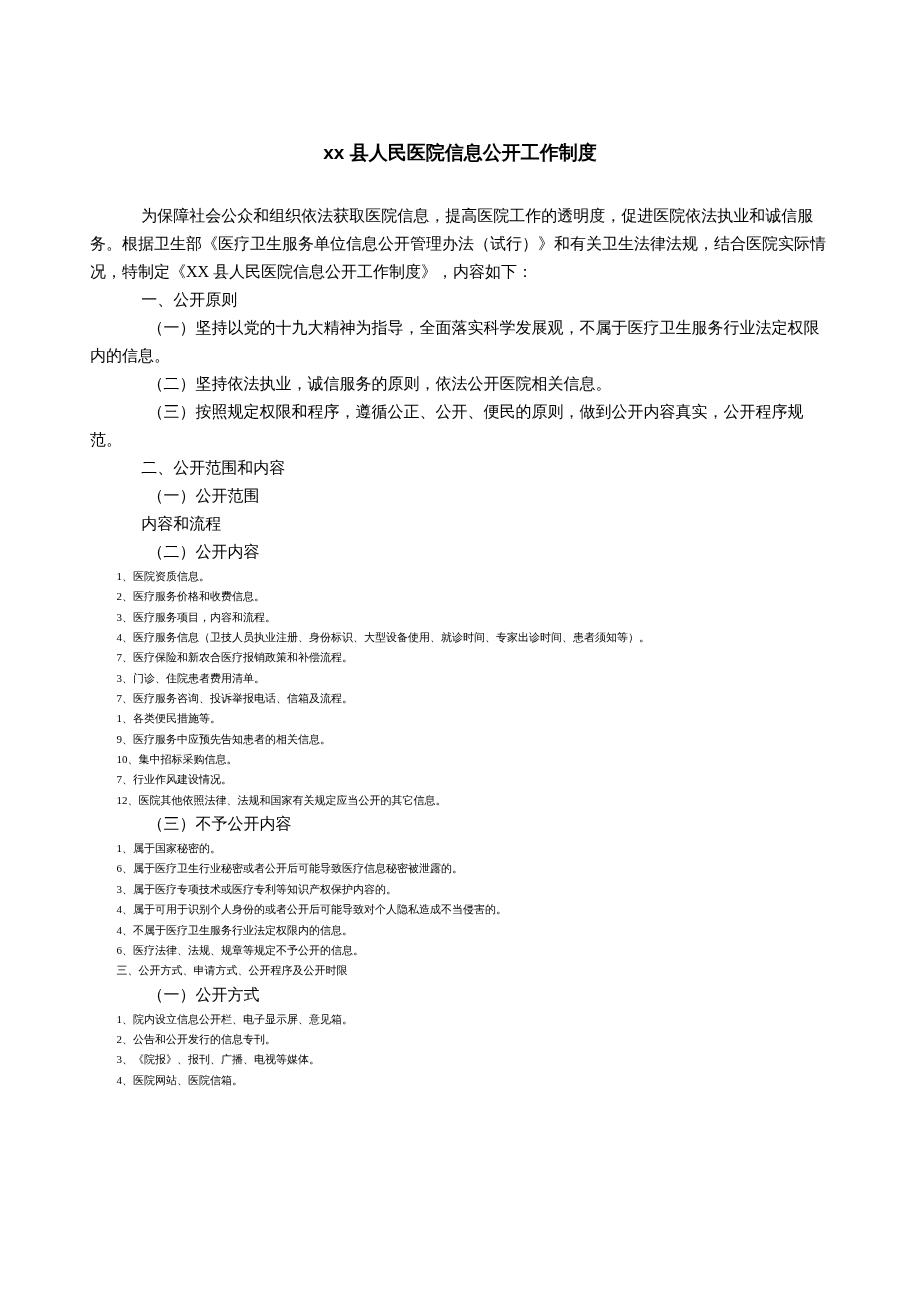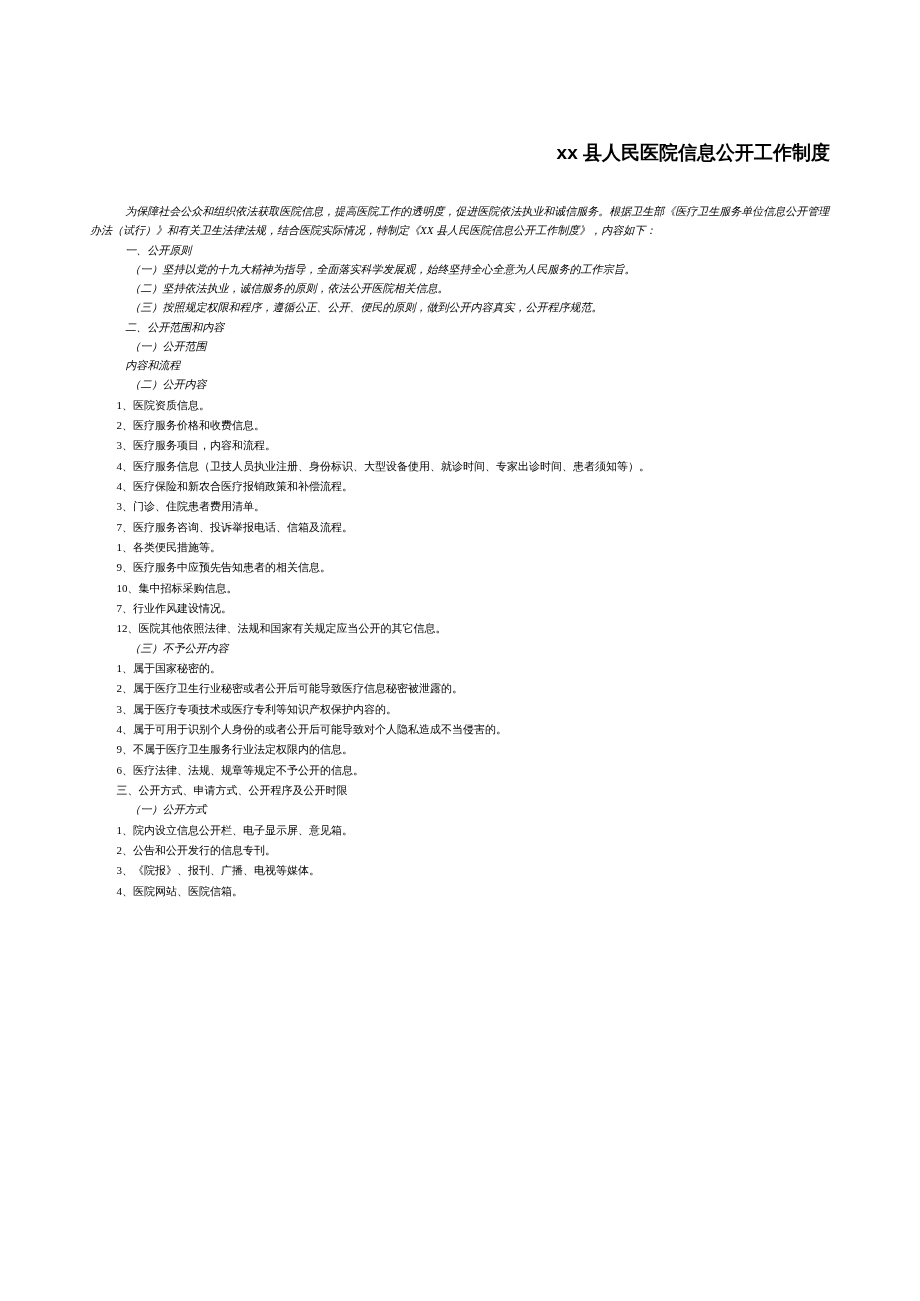--- a/index.html
+++ b/index.html
@@ -5,75 +5,74 @@
     * { margin: 0; padding: 0; box-sizing: border-box; }
     body {
       width: 920px;
       min-height: 1301px;
       background: #ffffff;
       font-family: "SimSun", "宋体", serif;
       color: #000000;
       padding: 140px 90px 60px 90px;
     }
     .title {
-      text-align: right;
+      text-align: center;
       font-size: 19px;
       font-weight: bold;
       margin-bottom: 36px;
       font-family: "SimHei", "黑体", sans-serif;
     }
     .para {
-      font-size: 11px;
+      font-size: 16px;
       line-height: 1.75;
       text-indent: 3.2em;
-      font-style: italic;
     }
     .item {
       font-size: 11px;
       line-height: 1.85;
       text-indent: 2.4em;
     }
     .noindent-wrap {
       text-indent: 0;
     }
   </style>
 </head>
 <body>
 
 <div class="title">xx 县人民医院信息公开工作制度</div>
 
 <div class="para noindent-wrap" style="text-indent:3.2em">为保障社会公众和组织依法获取医院信息，提高医院工作的透明度，促进医院依法执业和诚信服务。根据卫生部《医疗卫生服务单位信息公开管理办法（试行）》和有关卫生法律法规，结合医院实际情况，特制定《XX 县人民医院信息公开工作制度》，内容如下：</div>
 
 <div class="para">一、公开原则</div>
-<div class="para noindent-wrap" style="text-indent:3.6em">（一）坚持以党的十九大精神为指导，全面落实科学发展观，始终坚持全心全意为人民服务的工作宗旨。</div>
+<div class="para noindent-wrap" style="text-indent:3.6em">（一）坚持以党的十九大精神为指导，全面落实科学发展观，不属于医疗卫生服务行业法定权限内的信息。</div>
 <div class="para" style="text-indent:3.6em">（二）坚持依法执业，诚信服务的原则，依法公开医院相关信息。</div>
 <div class="para noindent-wrap" style="text-indent:3.6em">（三）按照规定权限和程序，遵循公正、公开、便民的原则，做到公开内容真实，公开程序规范。</div>
 
 <div class="para">二、公开范围和内容</div>
 <div class="para" style="text-indent:3.6em">（一）公开范围</div>
 <div class="para">内容和流程</div>
 <div class="para" style="text-indent:3.6em">（二）公开内容</div>
 <div class="item">1、医院资质信息。</div>
 <div class="item">2、医疗服务价格和收费信息。</div>
 <div class="item">3、医疗服务项目，内容和流程。</div>
 <div class="item noindent-wrap" style="text-indent:2.4em">4、医疗服务信息（卫技人员执业注册、身份标识、大型设备使用、就诊时间、专家出诊时间、患者须知等）。</div>
-<div class="item">4、医疗保险和新农合医疗报销政策和补偿流程。</div>
+<div class="item">7、医疗保险和新农合医疗报销政策和补偿流程。</div>
 <div class="item">3、门诊、住院患者费用清单。</div>
 <div class="item">7、医疗服务咨询、投诉举报电话、信箱及流程。</div>
 <div class="item">1、各类便民措施等。</div>
 <div class="item">9、医疗服务中应预先告知患者的相关信息。</div>
 <div class="item">10、集中招标采购信息。</div>
 <div class="item">7、行业作风建设情况。</div>
 <div class="item">12、医院其他依照法律、法规和国家有关规定应当公开的其它信息。</div>
 <div class="para" style="text-indent:3.6em">（三）不予公开内容</div>
 <div class="item">1、属于国家秘密的。</div>
-<div class="item">2、属于医疗卫生行业秘密或者公开后可能导致医疗信息秘密被泄露的。</div>
+<div class="item">6、属于医疗卫生行业秘密或者公开后可能导致医疗信息秘密被泄露的。</div>
 <div class="item">3、属于医疗专项技术或医疗专利等知识产权保护内容的。</div>
 <div class="item">4、属于可用于识别个人身份的或者公开后可能导致对个人隐私造成不当侵害的。</div>
-<div class="item">9、不属于医疗卫生服务行业法定权限内的信息。</div>
+<div class="item">4、不属于医疗卫生服务行业法定权限内的信息。</div>
 <div class="item">6、医疗法律、法规、规章等规定不予公开的信息。</div>
 
 <div class="item">三、公开方式、申请方式、公开程序及公开时限</div>
 <div class="para" style="text-indent:3.6em">（一）公开方式</div>
 <div class="item">1、院内设立信息公开栏、电子显示屏、意见箱。</div>
 <div class="item">2、公告和公开发行的信息专刊。</div>
 <div class="item">3、《院报》、报刊、广播、电视等媒体。</div>
 <div class="item">4、医院网站、医院信箱。</div>
 
 </body></html>

